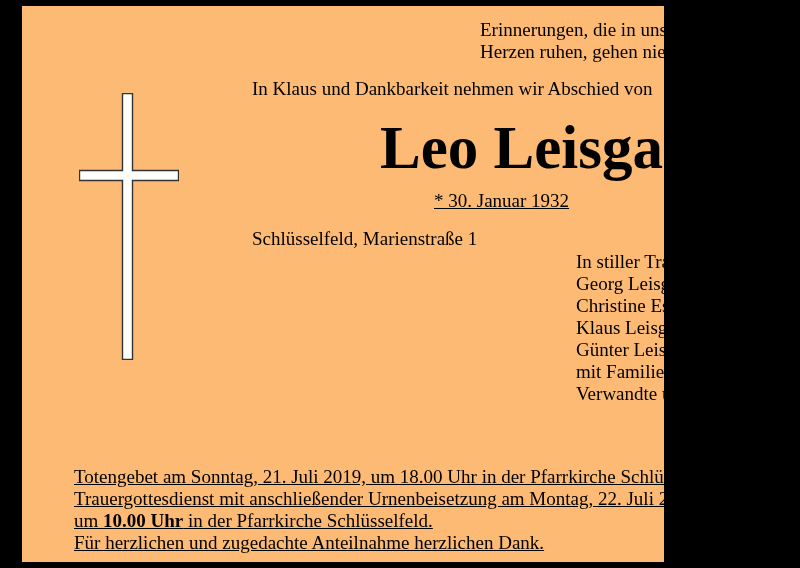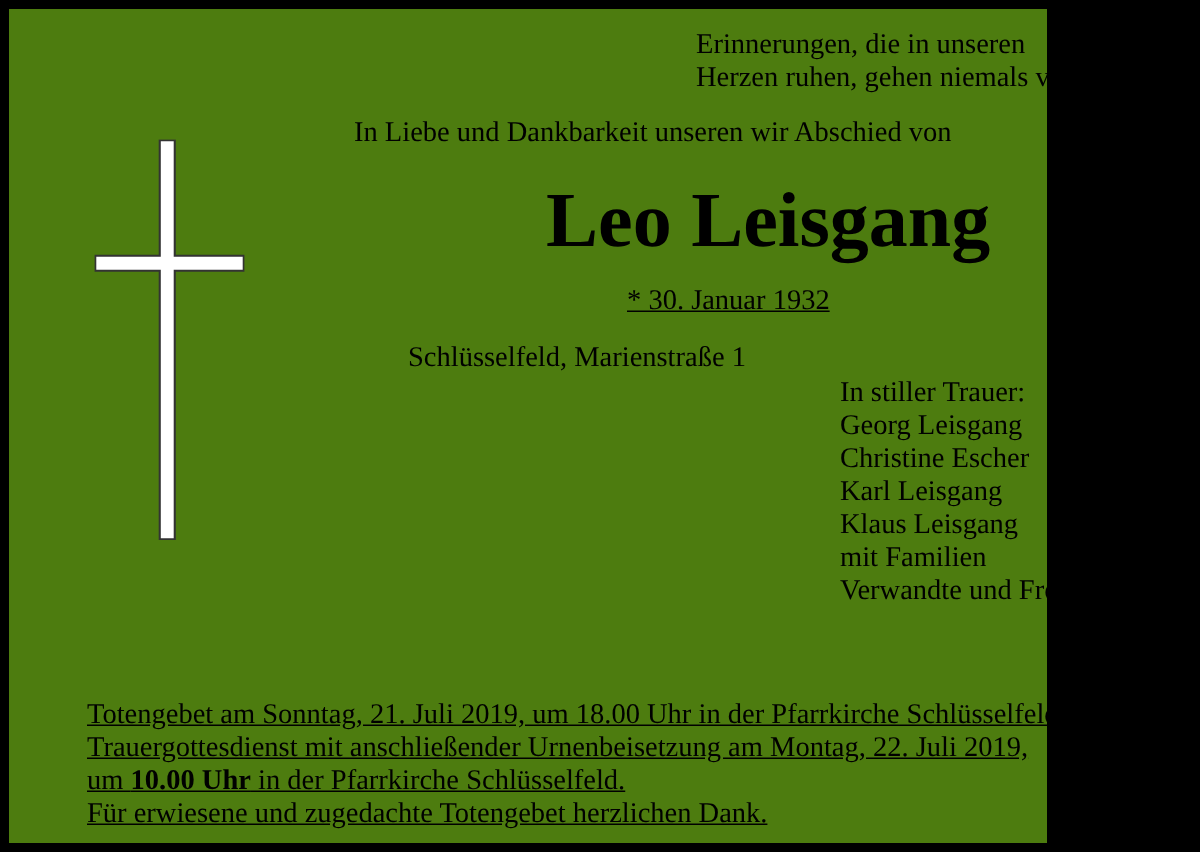--- a/index.html
+++ b/index.html
@@ -1,58 +1,58 @@
 <!DOCTYPE html>
 <html><head>
 <meta charset="utf-8">
 <style>
   html, body { margin:0; padding:0; }
   body { width:800px; height:568px; background:#000; position:relative; overflow:hidden;
          font-family:"Liberation Serif", "DejaVu Serif", serif; color:#000; }
-  .card { position:absolute; left:6px; top:6px; width:692px; height:556px; background:#4d7c0f; }
+  .card { position:absolute; left:22px; top:6px; width:642px; height:556px; background:#fdba74; }
   .t { position:absolute; white-space:nowrap; font-size:19px; line-height:22px; }
   .motto { left:458px; top:13px; }
   .intro { left:230px; top:72px; }
-  .name { left:358px; top:114px; font-size:52px; line-height:56px; font-weight:bold; }
+  .name { left:358px; top:114px; font-size:61px; line-height:56px; font-weight:bold; }
   .born { left:412px; top:184px;text-decoration:underline; }
   .died { left:530px; top:184px; }
-  .addr { left:230px; top:222px;margin-left:36px; }
+  .addr { left:230px; top:222px; }
   .mourners { left:542px; top:245px;margin-left:12px; }
   .mourners div { line-height:22px; font-size:19px; white-space:nowrap; }
   .footer { left:52px; top:460px;text-decoration:underline; }
   .footer div { line-height:22px; font-size:19px; white-space:nowrap; }
   .cross { position:absolute; left:57px; top:87px; width:100px; height:267px; }
 </style>
 </head>
 <body>
 
 <div class="card">
   <div class="t motto">
     <div>Erinnerungen, die in unseren</div>
     <div>Herzen ruhen, gehen niemals verloren.</div>
   </div>
 
   <svg class="cross" viewBox="0 0 100 267">
     <path d="M43.5 0.5 H53.5 V77.5 H99.5 V87.5 H53.5 V266.5 H43.5 V87.5 H0.5 V77.5 H43.5 Z" fill="#fff" stroke="#333" stroke-width="1.4"></path>
   </svg>
 
-  <div class="t intro">In Liebe und Dankbarkeit unseren wir Abschied von</div>
+  <div class="t intro">In Klaus und Dankbarkeit nehmen wir Abschied von</div>
   <div class="t name">Leo Leisgang</div>
   <div class="t born">* 30. Januar 1932</div>
   <div class="t addr">Schlüsselfeld, Marienstraße 1</div>
 
   <div class="t mourners">
     <div>In stiller Trauer:</div>
     <div>Georg Leisgang</div>
     <div>Christine Escher</div>
-    <div>Karl Leisgang</div>
     <div>Klaus Leisgang</div>
+    <div>Günter Leisgang</div>
     <div>mit Familien</div>
     <div>Verwandte und Freunde</div>
   </div>
 
   <div class="t footer">
     <div>Totengebet am Sonntag, 21. Juli 2019, um 18.00 Uhr in der Pfarrkirche Schlüsselfeld.</div>
     <div>Trauergottesdienst mit anschließender Urnenbeisetzung am Montag, 22. Juli 2019,</div>
     <div><span>um </span><b>10.00 Uhr</b><span> in der Pfarrkirche Schlüsselfeld.</span></div>
-    <div>Für erwiesene und zugedachte Totengebet herzlichen Dank.</div>
+    <div>Für herzlichen und zugedachte Anteilnahme herzlichen Dank.</div>
   </div>
 </div>
 
 </body></html>

